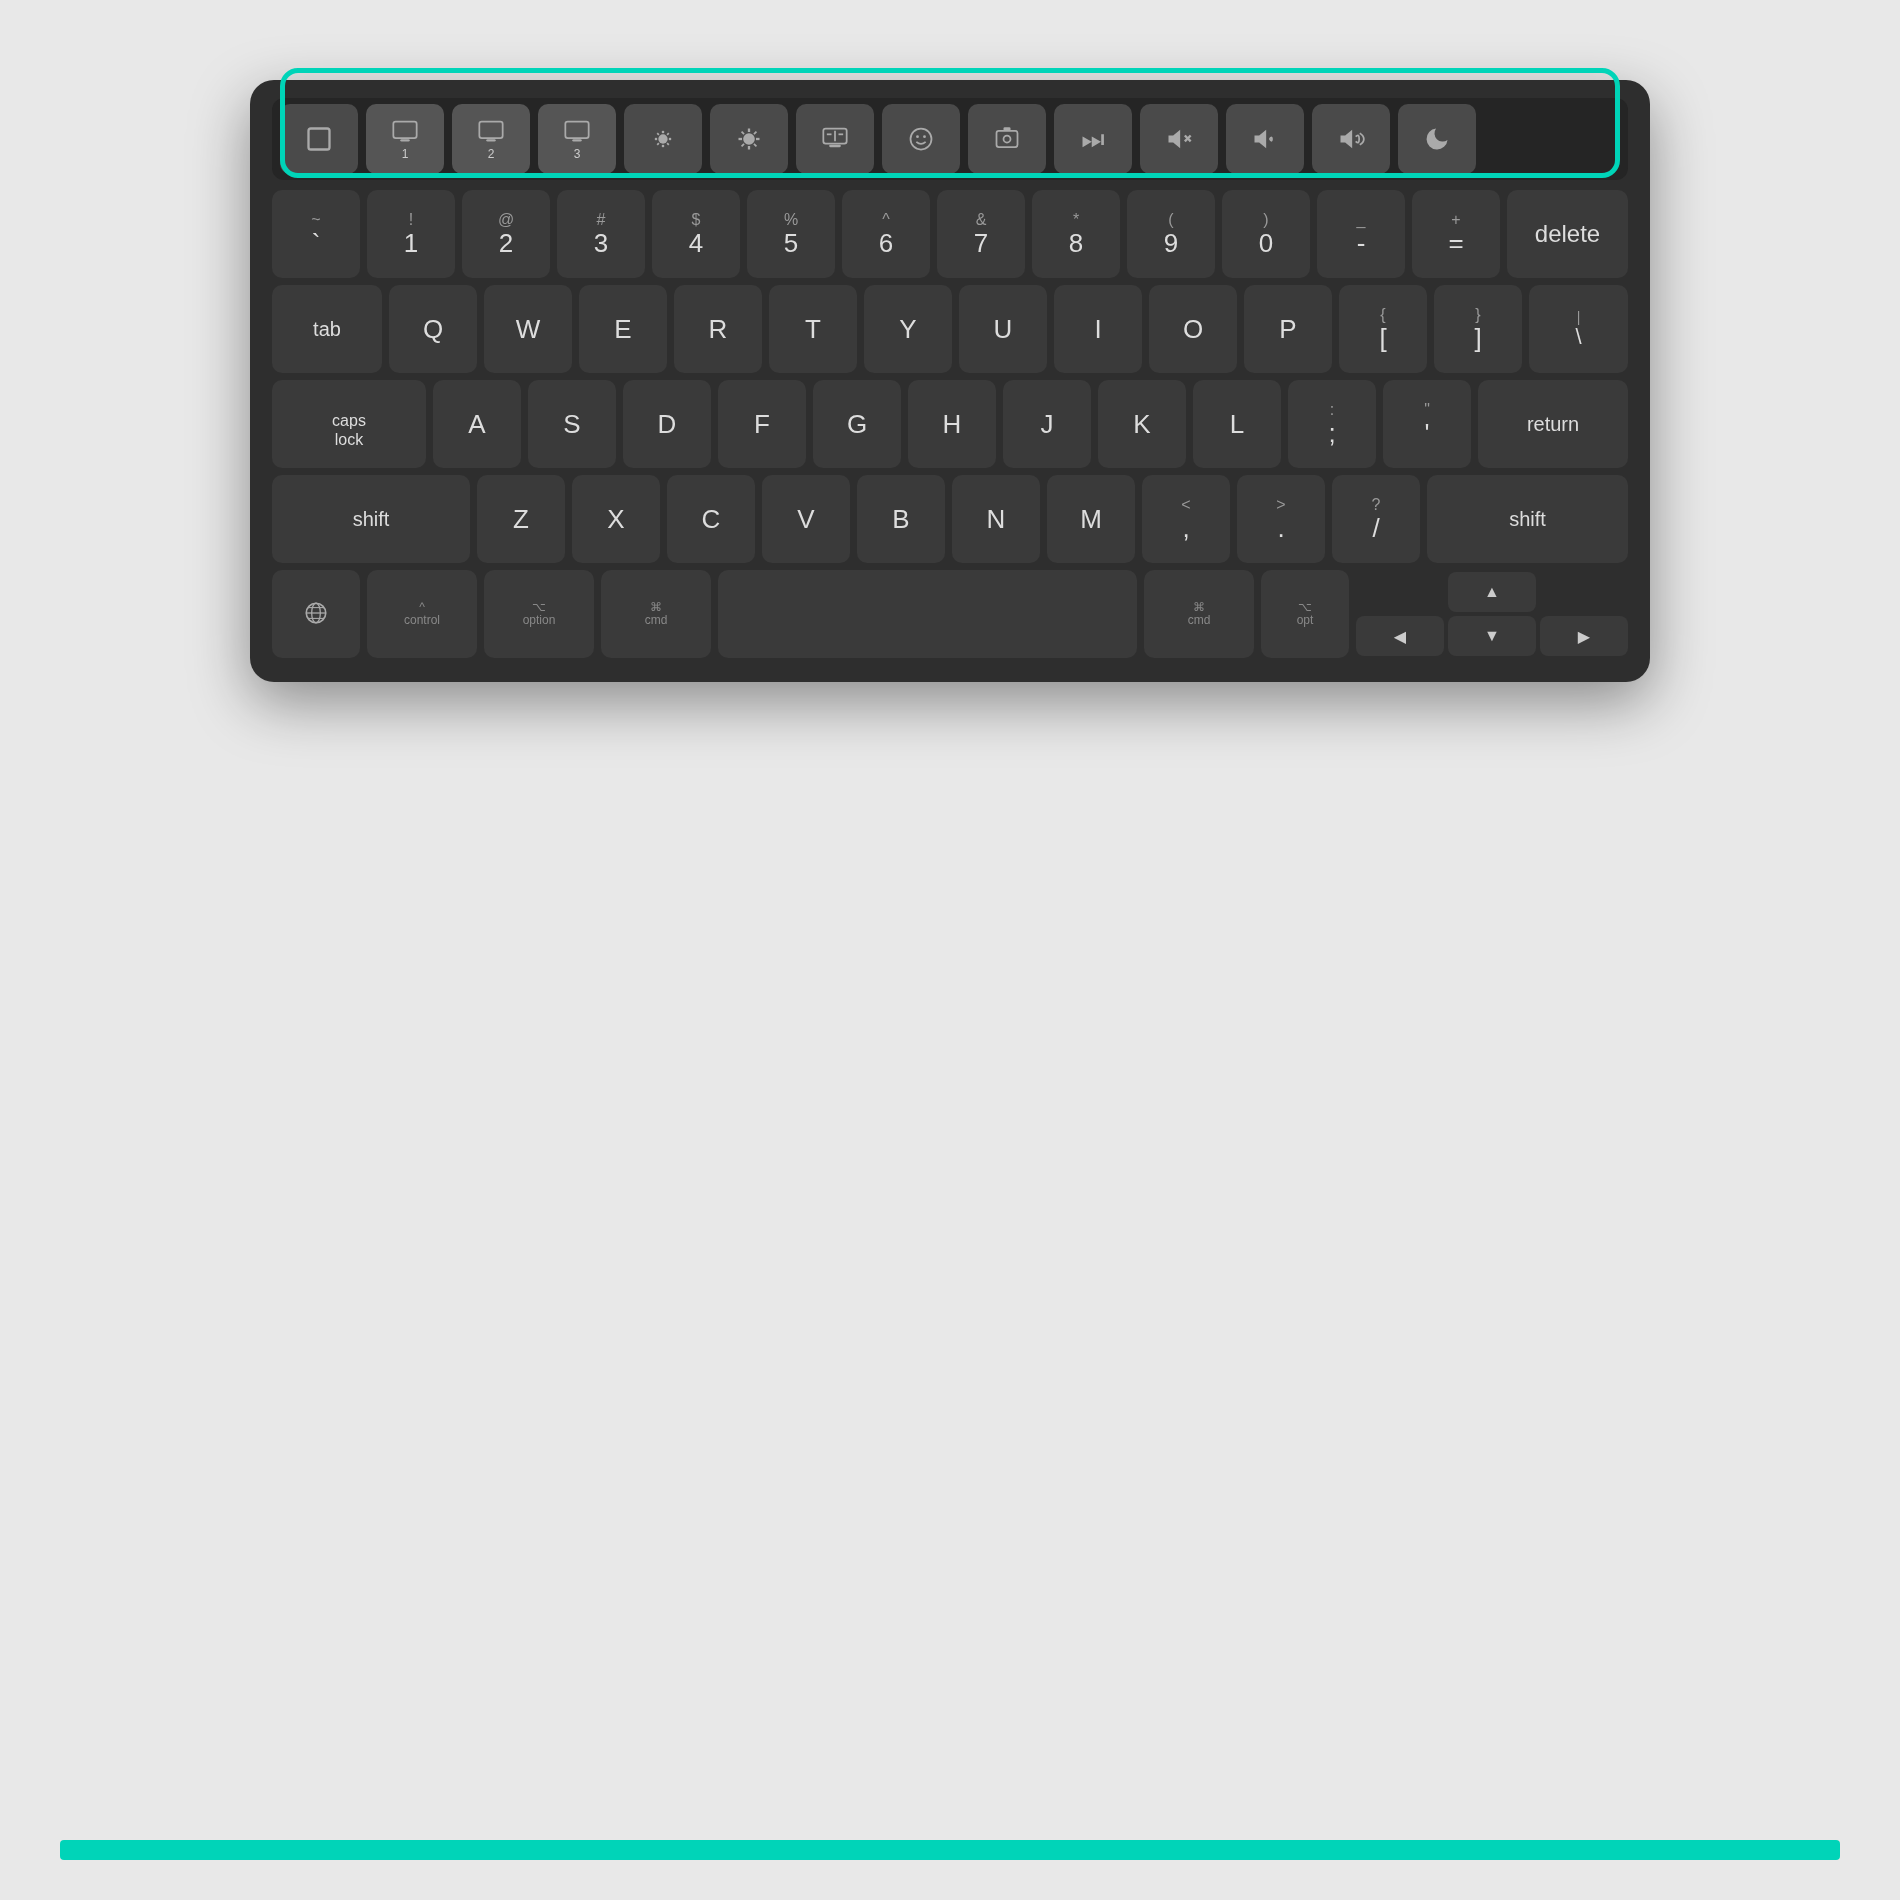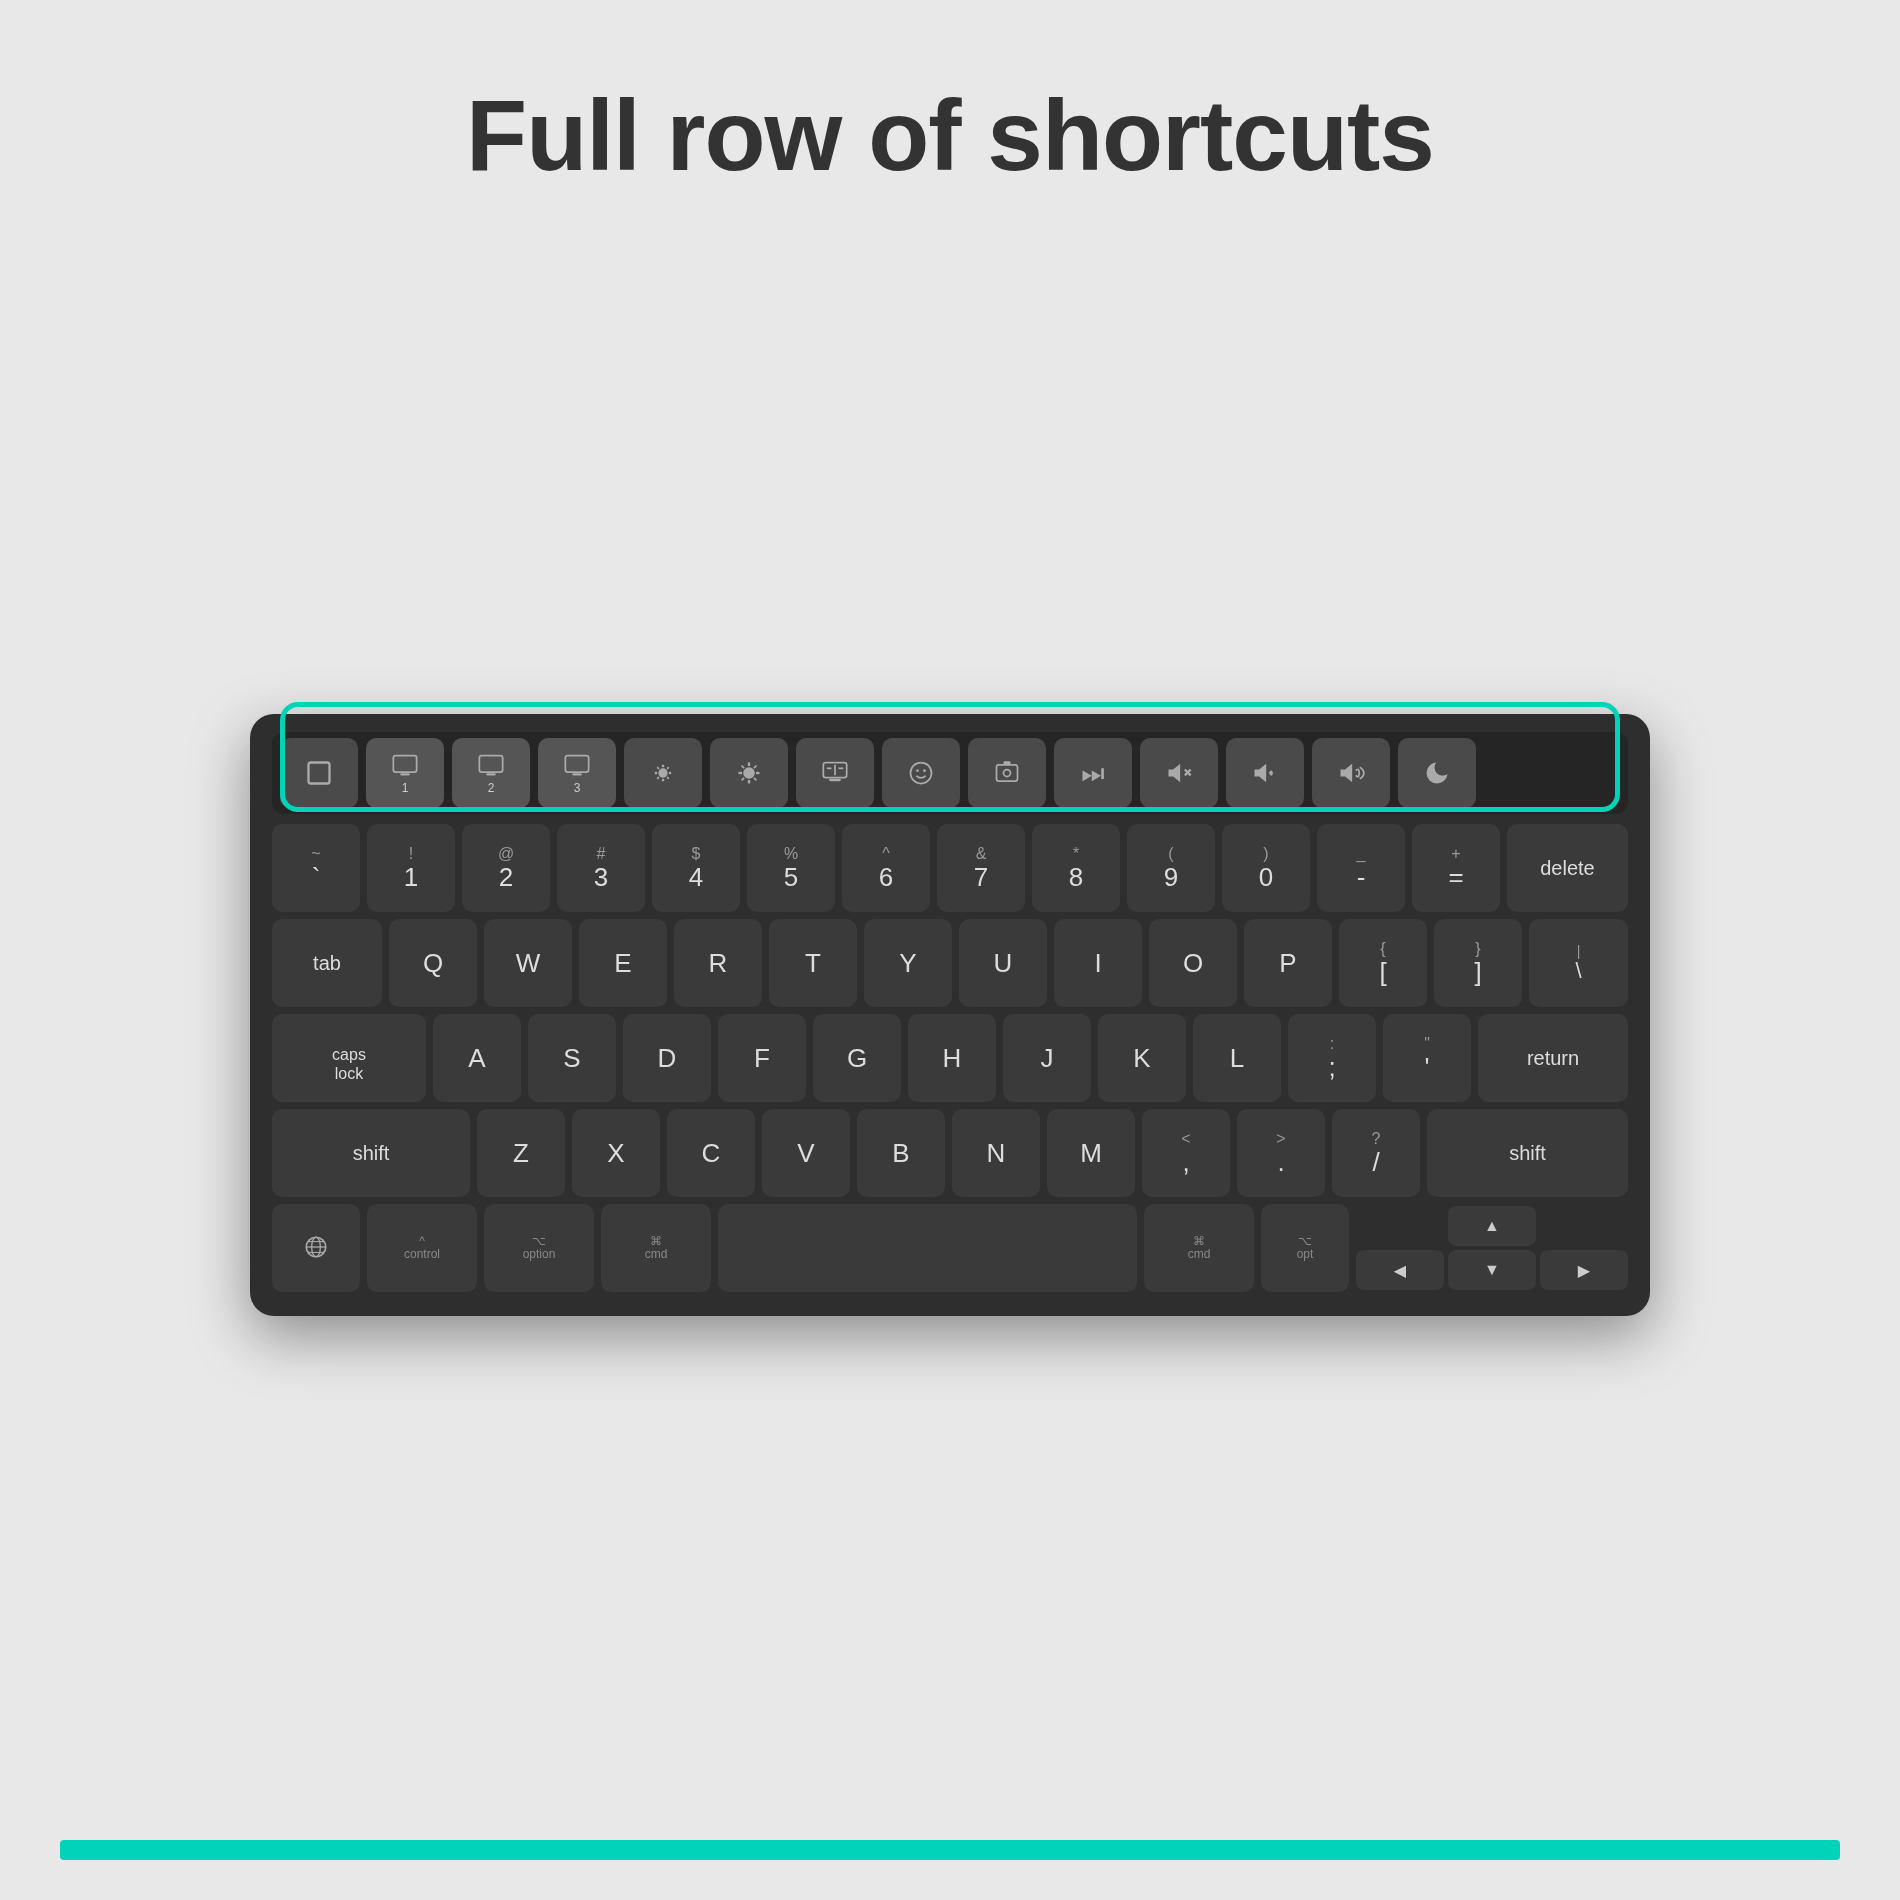--- a/index.html
+++ b/index.html
@@ -236,21 +236,20 @@
     .fn-accent {
       background: #555;
     }
 
   </style>
 </head>
 <body>
 
 <div class="page-container">
 
-  <h1 class="title">Full row of shortcuts</h1>
 
   <div class="keyboard-wrapper">
 
     <div class="highlight-box"></div>
 
     <div class="keyboard">
 
       <div class="fn-row">
 
         <div class="fn-key">
@@ -419,21 +418,21 @@
             </div>
           <div class="key w1">
               <span class="shift-char">_</span>
               <span class="main-char">-</span>
             </div>
           <div class="key w1">
               <span class="shift-char">+</span>
               <span class="main-char">=</span>
             </div>
           <div class="key" style="flex:1; height:88px;">
-              <span class="main-char" style="font-size:20px;">delete</span>
+              <span class="main-char" style="font-size:24px;">delete</span>
             </div>
         </div>
 
         <div class="key-row">
           <div class="key w125">
               <span class="main-char" style="font-size:20px;">tab</span>
             </div>
           <div class="key w1">
               <span class="main-char">Q</span>
             </div>

